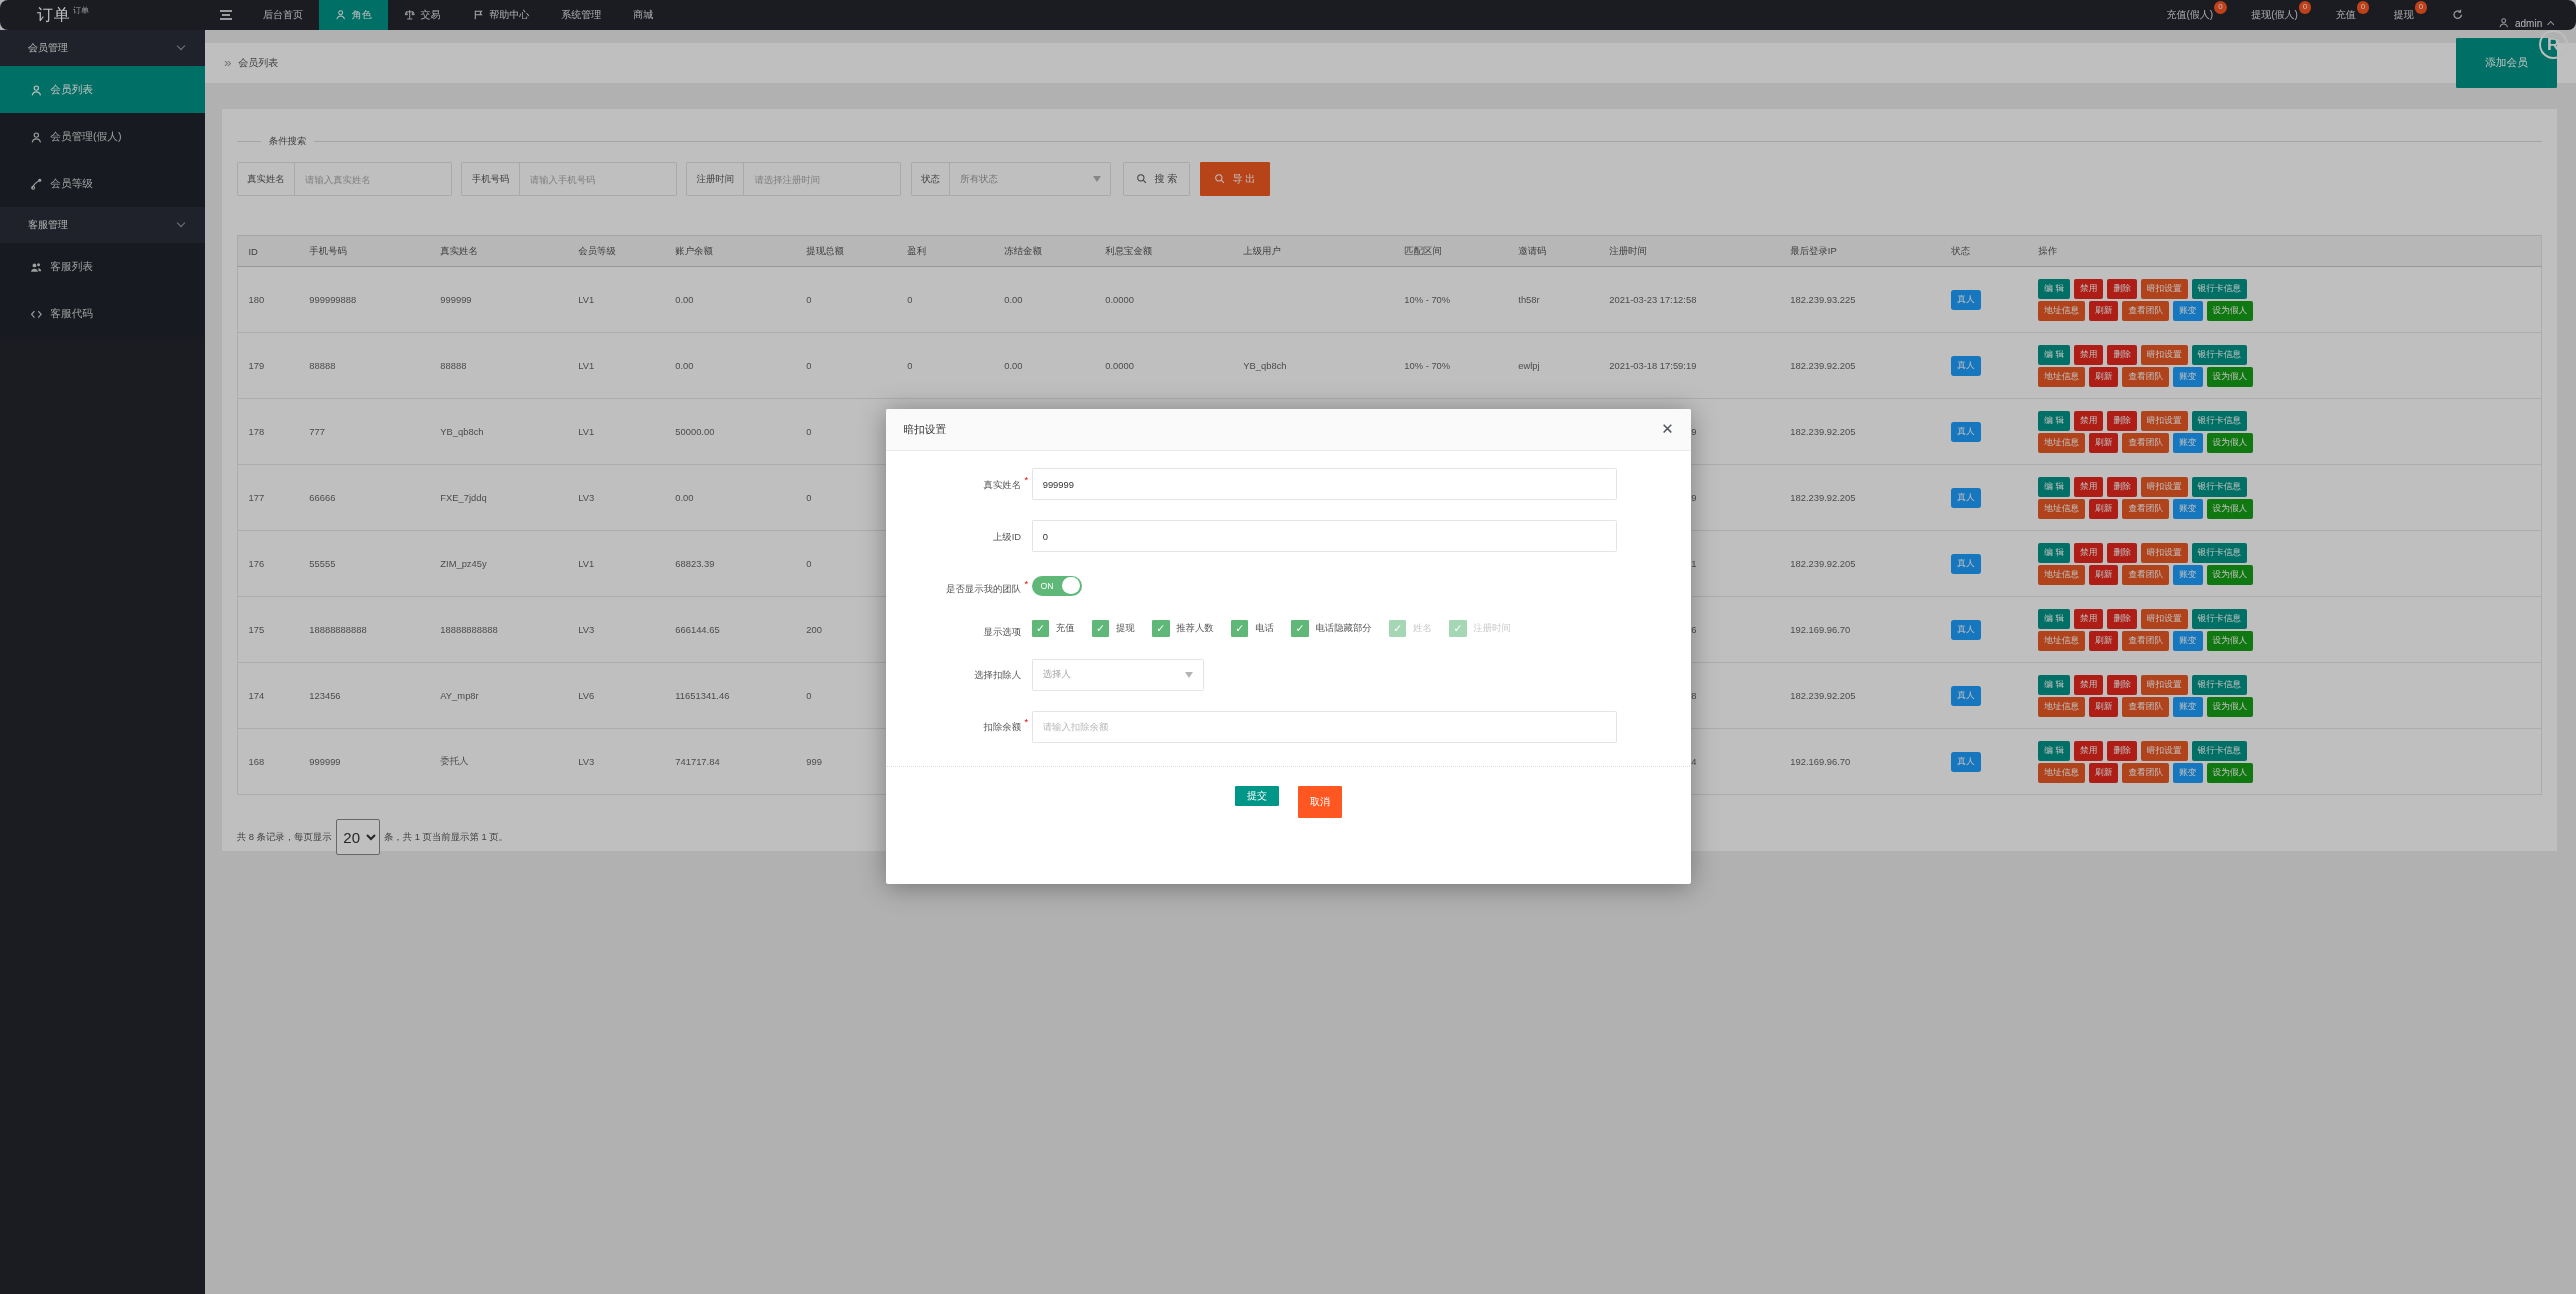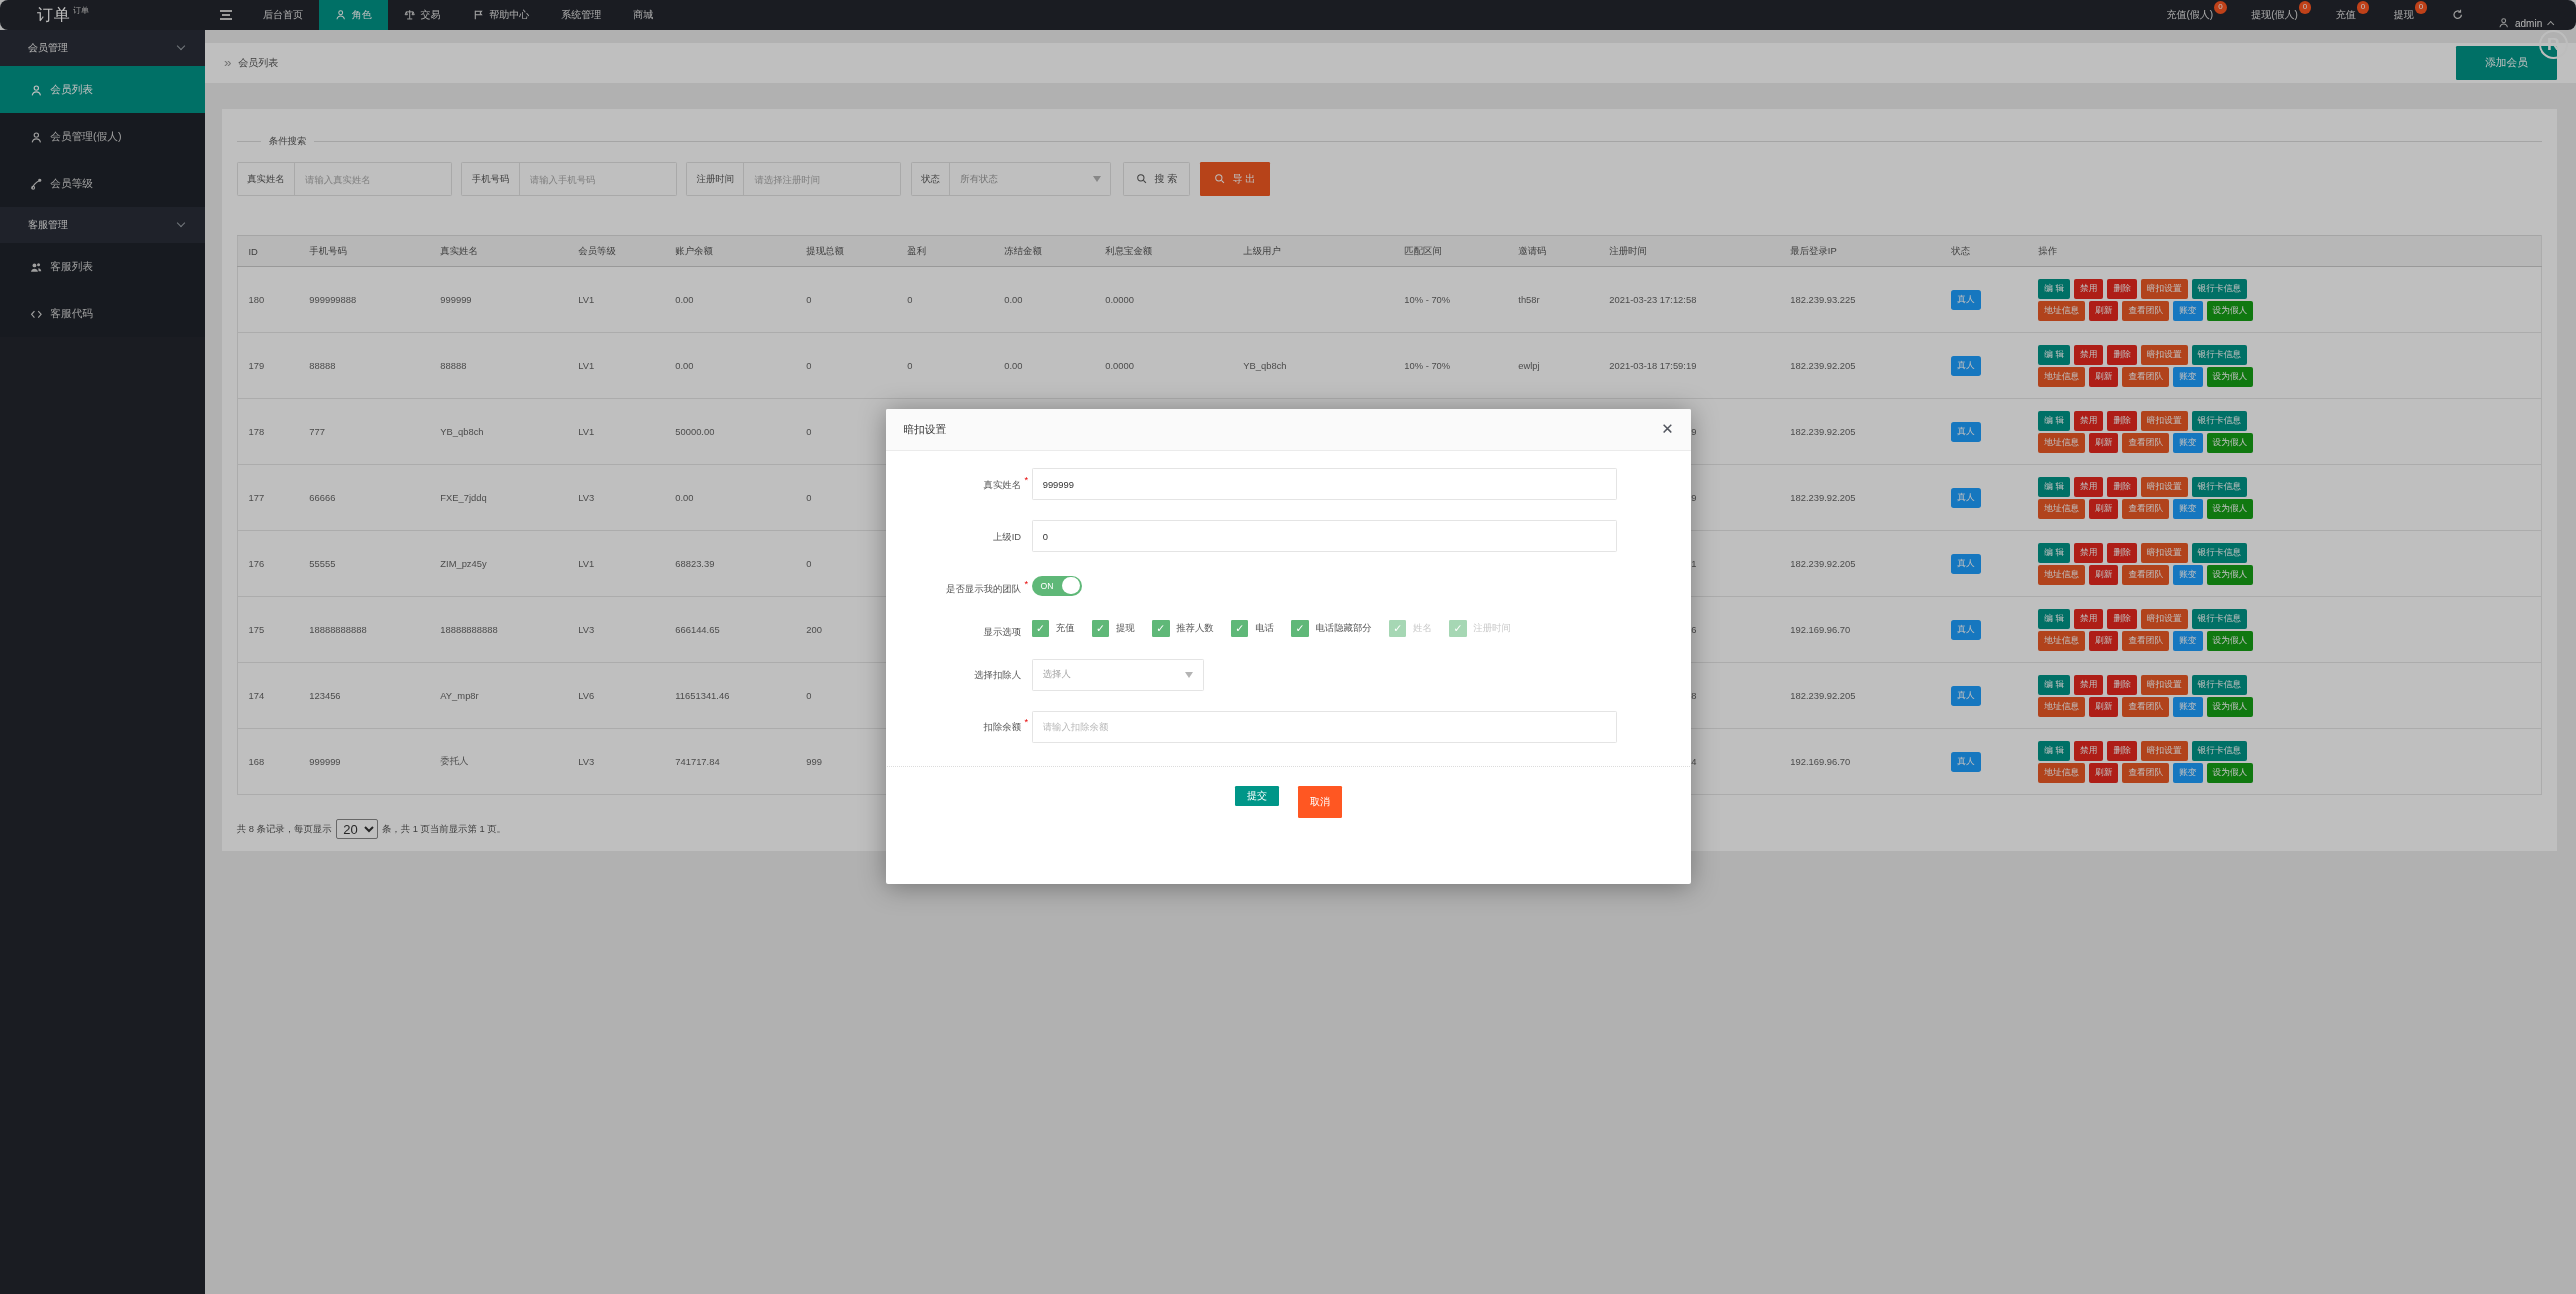--- a/index.html
+++ b/index.html
@@ -33,21 +33,21 @@
   .side-items { background:#1f232b; }
   .side-item { height:47px; display:flex; align-items:center; gap:9.4px; padding-left:29.5px; color:#d5d5d5; font-size:10.7px; cursor:pointer; }
   .side-item.active { background:#009688; color:#fff; }
   .side-item svg { width:12.7px; height:12.7px; flex:none; }
 
   
   .content { position:absolute; left:205px; top:30px; right:0; bottom:0; }
   .crumb-bar { position:absolute; left:0; right:0; top:12.7px; height:40px; background:#fff; display:flex; align-items:center; padding:0 19px; }
   .crumb-sep { color:#999; font-size:13.4px; margin-right:6.7px; }
   .crumb-title { color:#555; font-size:10px; }
-  .btn-add { margin-left:auto; width:101px; height:34px; background:#009688; border:none; color:#fff; font-size:10.7px; border-radius:1.3px; cursor:pointer; }
+  .btn-add { margin-left:auto; width:101px; height:50px; background:#009688; border:none; color:#fff; font-size:10.7px; border-radius:1.3px; cursor:pointer; }
 
   .card { position:absolute; left:17px; right:19.5px; top:79px; height:742px; background:#fff; padding:0 14.8px; }
   .fieldset { margin-top:32px; border-top:0.7px solid #dcdcdc; position:relative; }
   .legend { position:absolute; top:-6.7px; left:24px; background:#fff; padding:0 8px; font-size:9.4px; color:#555; }
 
   .search-row { margin-top:20px; display:flex; align-items:center; gap:9.4px; }
   .sgroup { display:flex; align-items:stretch; height:34px; border:0.7px solid #e2e2e2; border-radius:1.3px; }
   .sgroup .slabel { display:flex; align-items:center; padding:0 9.4px; font-size:9.4px; color:#555; border-right:0.7px solid #e2e2e2; white-space:nowrap; }
   .sgroup input { border:none; outline:none; background:transparent; width:156px; padding:0 10px; font-size:9.4px; color:#666; }
   .sgroup input::placeholder { color:#ababab; }
@@ -62,21 +62,21 @@
   .grid td { height:66px; border-bottom:0.7px solid #e6e6e6; font-size:9.4px; color:#666; padding-left:8px; vertical-align:middle; overflow:hidden; white-space:nowrap; }
   .grid tr td:first-child, .grid tr th:first-child { border-left:0.7px solid #e6e6e6; padding-left:10.7px; }
   .grid tr td:last-child, .grid tr th:last-child { border-right:0.7px solid #e6e6e6; }
   .badge-status { display:inline-block; background:#1e9fff; color:#fff; font-size:8.7px; padding:4px 6px; border-radius:2.7px; }
   .ops-line { display:flex; margin:2px 0; }
   .op-btn { margin-right:4px; padding:4px 6px; border:none; border-radius:2px; color:#fff; font-size:8.7px; white-space:nowrap; cursor:pointer; }
   .op-teal { background:#009688; } .op-red { background:#e8291f; } .op-orange { background:#ed5a26; }
   .op-blue { background:#1e9fff; } .op-green { background:#16a116; }
 
   .pager { margin-top:24px; font-size:9.4px; color:#555; display:flex; align-items:center; gap:4px; }
-  .pager select { height:20px; font-size:13px; color:#333; border:0.7px solid #8a8a8a; border-radius:2px; background:#fff; padding:0 2.7px; }
+  .pager select { height:36px; font-size:15px; color:#333; border:0.7px solid #8a8a8a; border-radius:2px; background:#fff; padding:0 2.7px; }
 
   
   .shade { position:absolute; inset:0; background:rgba(0,0,0,0.25); z-index:5; }
   .modal { position:absolute; left:886px; top:409px; width:805px; height:475px; background:#fff; border-radius:2px; box-shadow:0 2.7px 27px rgba(0,0,0,0.35); z-index:10; }
   .m-head { height:42px; background:#fafafa; border-bottom:0.7px solid #ebebeb; display:flex; align-items:center; padding:0 17.4px; font-size:10.7px; color:#333; border-radius:2px 2px 0 0; }
   .m-close { margin-left:auto; font-size:14.8px; color:#52555e; cursor:pointer; line-height:1; }
   .m-body { padding-top:17.4px; }
   .m-row { display:flex; align-items:flex-start; padding-left:60px; margin-bottom:20px; }
   .m-label { width:75px; text-align:right; font-size:9.4px; color:#555; line-height:13.4px; padding-top:9.4px; }
   .m-star { width:10.7px; text-align:center; color:#e60000; font-size:9.4px; padding-top:5.4px; }

